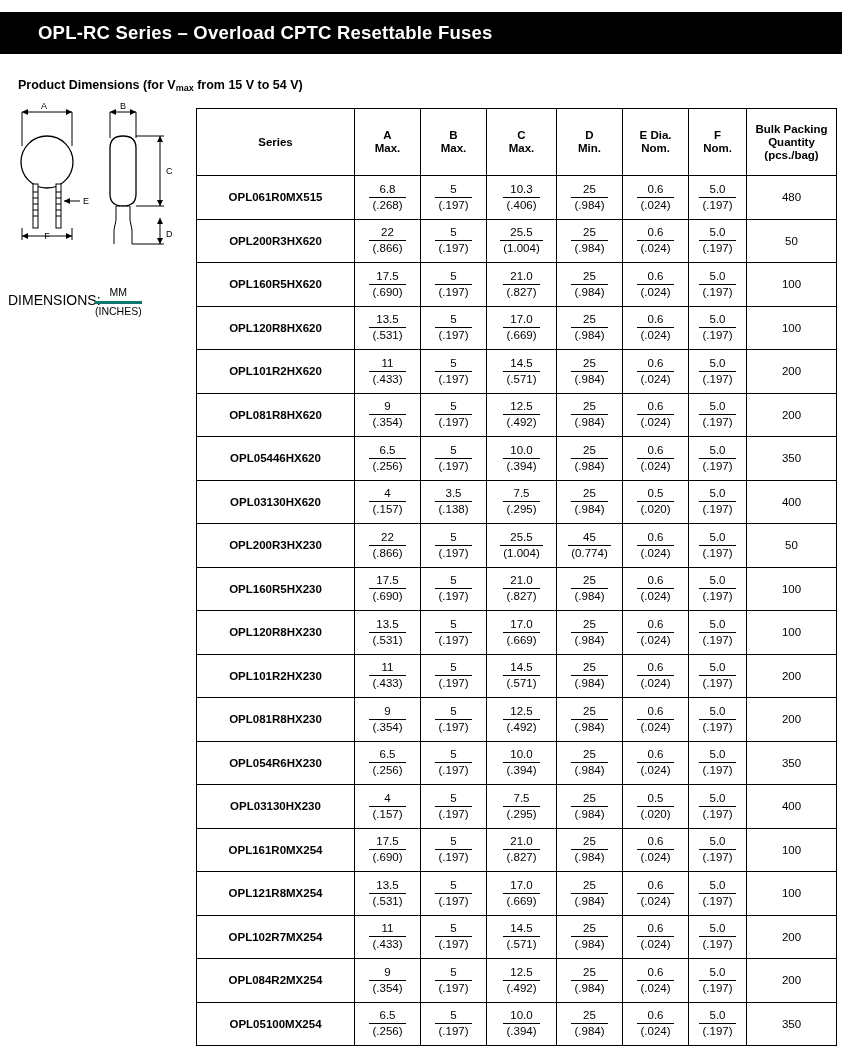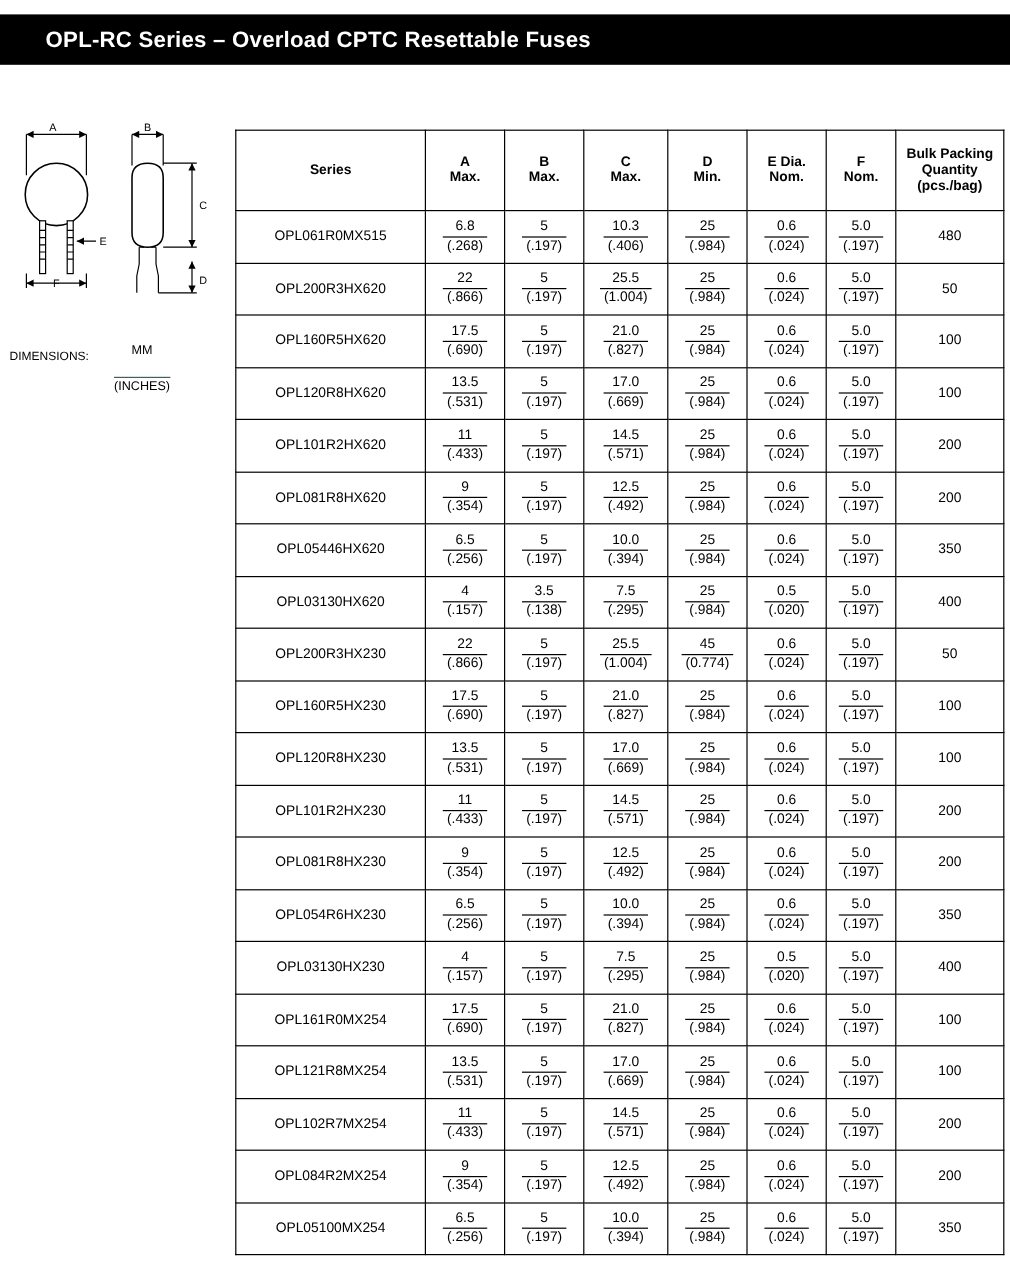--- a/index.html
+++ b/index.html
@@ -62,35 +62,35 @@
     position: absolute;
     left: 8px;
     top: 100px;
     width: 185px;
     height: 220px;
   }
   .dim-caption {
     position: absolute;
     left: 8px;
     top: 292px;
-    font-size: 10px;
+    font-size: 14px;
     white-space: nowrap;
   }
   .dim-units {
     position: absolute;
     left: 95px;
     top: 286px;
     font-size: 10.5px;
     text-align: center;
     line-height: 12px;
   }
   .dim-units .mm {
     display: block;
-    border-bottom: 1px solid #0f766e;
-    padding: 0 2px 16px 2px;
+    border-bottom: 3px solid #0f766e;
+    padding: 0 2px 3px 2px;
   }
   .dim-units .inch {
     display: block;
     padding-top: 1px;
     text-align: right;
   }
 
   
   .table-wrap {
     position: absolute;
@@ -116,20 +116,21 @@
     line-height: 13px;
   }
   table.dims tbody td {
     height: 42.5px;
     font-size: 11.5px;
   }
   td.model {
     text-align: left;
     padding-left: 11px;
     font-size: 11.5px;
+    font-weight: bold;
   }
   .frac {
     display: inline-block;
     text-align: center;
     line-height: 13px;
   }
   .frac .top {
     display: block;
     border-bottom: 1px solid #000000;
     padding: 0 3px 1px 3px;
@@ -150,20 +151,23 @@
 </style>
 </head>
 <body>
 
 <div class="page">
 
   <div class="header-bar">
     <div class="header-title">OPL-RC Series – Overload CPTC Resettable Fuses</div>
   </div>
 
+  <div class="section-title">
+    <span>Product Dimensions (for V</span><sub>max</sub><span> from 15 V to 54 V)</span>
+  </div>
 
   <div class="drawing">
     <svg width="185" height="220" viewBox="0 0 185 220">
       <g stroke="#000" fill="none" stroke-width="1">
 
         <line x1="14" y1="12" x2="64" y2="12"></line>
         <path d="M14,12 l6,-3 l0,6 z" fill="#000" stroke="none"></path>
         <path d="M64,12 l-6,-3 l0,6 z" fill="#000" stroke="none"></path>
 
         <line x1="14" y1="12" x2="14" y2="46" stroke-dasharray="0"></line>

